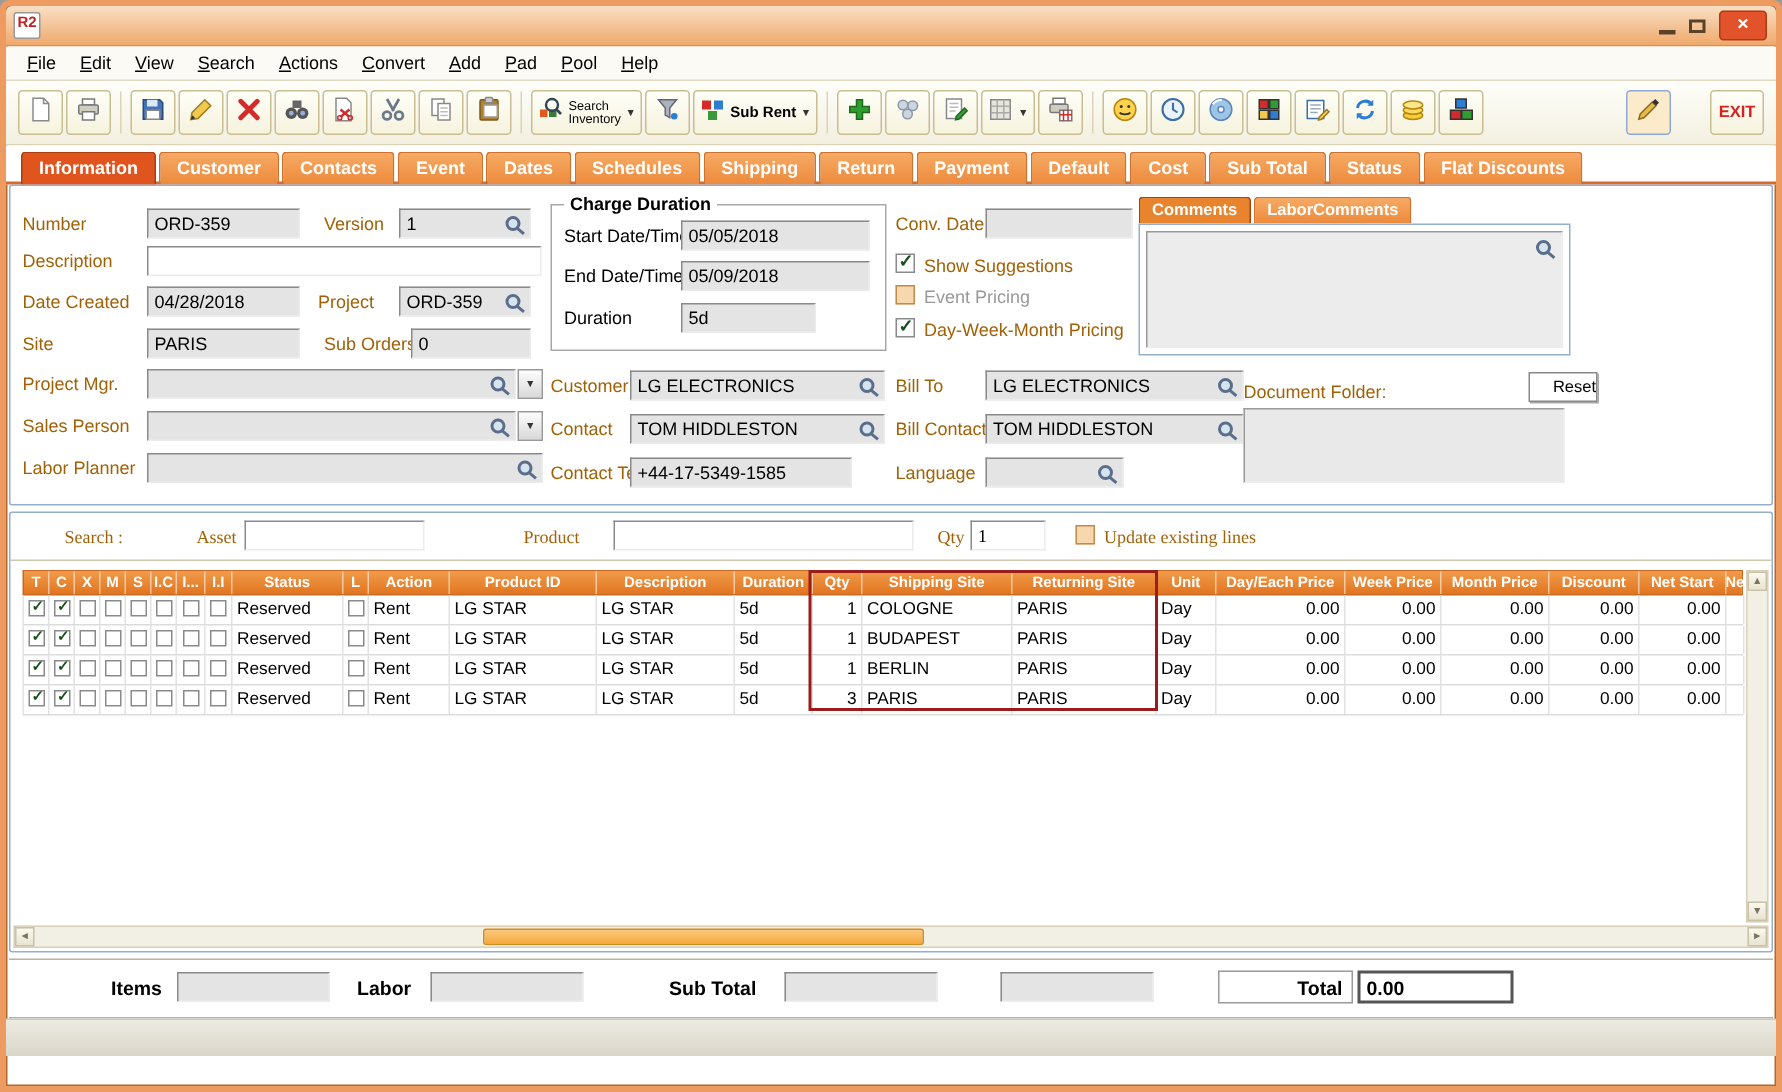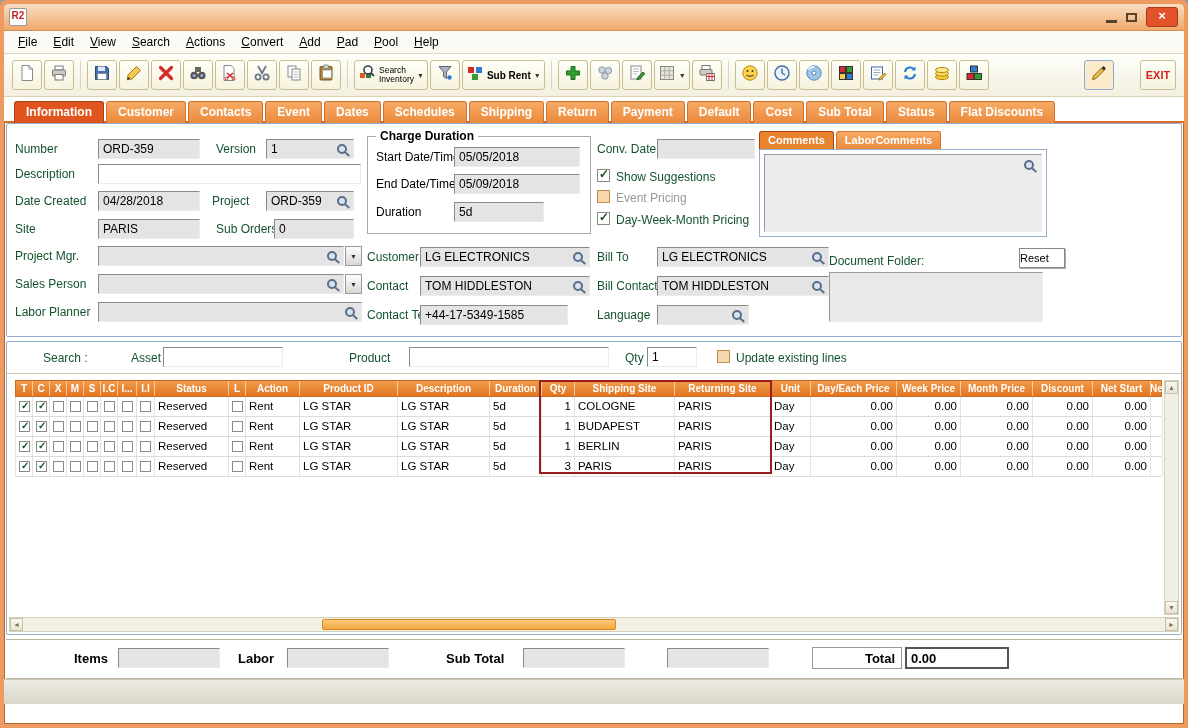--- a/index.html
+++ b/index.html
@@ -43,21 +43,21 @@
   
   .tabstrip { padding:4px 0 0 10px; border-bottom:2px solid #D96B2A; background:#fff; height:20px; white-space:nowrap; }
   .tab { display:inline-block; padding:3px 11px 4px; margin-right:2px; border-radius:3px 3px 0 0;
          background:linear-gradient(#F6AA64,#EC8A3C); color:#fff; font-size:12px; font-weight:bold;
          border:1px solid #CE7230; border-bottom:none; }
   .tab.active { background:#E0551E; border-color:#A84010; }
   
   .panel { margin:0 2px; position:relative; background:#fff; border:1px solid #94AECB; border-radius:2px; box-sizing:border-box; }
   .info-panel { height:214px; }
   .items-panel { height:294px; }
-  .lbl { position:absolute; font-size:12px; color:#14532d; white-space:nowrap; }
+  .lbl { position:absolute; font-size:12px; color:#a16207; white-space:nowrap; }
   .lbl.dim { color:#999; }
   .fld { position:absolute; height:20px; box-sizing:border-box; background:#E4E4E4;
          border:1px solid; border-color:#8a8a8a #ECECEC #ECECEC #8a8a8a; }
   .fld.white { background:#fff; }
   .fld .val { display:block; font-size:12px; padding:2px 4px; white-space:nowrap; overflow:hidden; }
   .fld.hasmag .val { padding-right:17px; }
   .mag { display:inline-block; width:13px; height:13px; position:absolute; right:3px; top:3px; }
   .mag::before { content:""; position:absolute; left:0; top:1px; width:6px; height:6px;
                  border:2px solid #5A6E8C; border-radius:50%; background:#D6E4F0; }
   .mag::after { content:""; position:absolute; width:6px; height:2px; background:#5A6E8C;
@@ -76,24 +76,24 @@
   
   .ctabs { position:absolute; }
   .ctab { display:inline-block; padding:2px 8px 3px; margin-right:2px; border-radius:3px 3px 0 0;
           background:linear-gradient(#F6AA64,#EC8A3C); color:#fff; font-size:11px; font-weight:bold;
           border:1px solid #CE7230; border-bottom:none; }
   .ctab.active { background:#E8842E; border-color:#A84010; }
   .cbody { position:absolute; border:1px solid #94AECB; background:#fff; }
   .ctext { position:absolute; left:4px; right:4px; top:4px; bottom:4px; background:#ECECEC;
            border:1px solid; border-color:#9a9a9a #EDEDED #EDEDED #9a9a9a; }
   .reset-btn { position:absolute; width:46px; height:20px; box-sizing:border-box; background:#fff;
-               border:1px solid #888; box-shadow:1px 1px 0 #aaa; font-size:11px; text-align:left; line-height:18px; }
+               border:1px solid #888; box-shadow:1px 1px 0 #aaa; font-size:11px; text-align:right; line-height:18px; }
   .docbox { position:absolute; background:#E9E9E9; border:1px solid; border-color:#9a9a9a #EDEDED #EDEDED #9a9a9a; }
   
-  .search-row { position:absolute; left:0; right:0; top:0; height:31px; border-bottom:1px solid #CFC8AE; }
+  .search-row { position:absolute; left:0; right:0; top:0; height:31px; border-bottom:1px solid #CFC8AE;font-family:Liberation Serif, serif; }
   .table-wrap { position:absolute; left:8px; top:38px; width:1147px; }
   .thead { display:flex; height:17px; background:linear-gradient(#F09A4A,#E2751F); color:#fff; border:1px solid #C96A24; box-sizing:border-box; }
   .th { flex:0 0 auto; box-sizing:border-box; border-right:1px solid rgba(255,255,255,.55); font-size:10px; font-weight:bold;
         display:flex; align-items:center; justify-content:center; overflow:hidden; white-space:nowrap; height:100%; }
   .tr { display:flex; height:19px; border-bottom:1px solid #DCDCDC; border-left:1px solid #E4E4E4; }
   .td { flex:0 0 auto; box-sizing:border-box; border-right:1px solid #E2E2E2; font-size:11.5px; line-height:14px;
         padding:2px 3px; overflow:hidden; white-space:nowrap; }
   .cb.small { width:11px; height:11px; }
   .cb.small.checked::after { font-size:10px; top:-3px; left:1px; }
   .red-box { position:absolute; left:524px; top:0; width:233px; height:94px; border:2px solid #9B1C1C;

